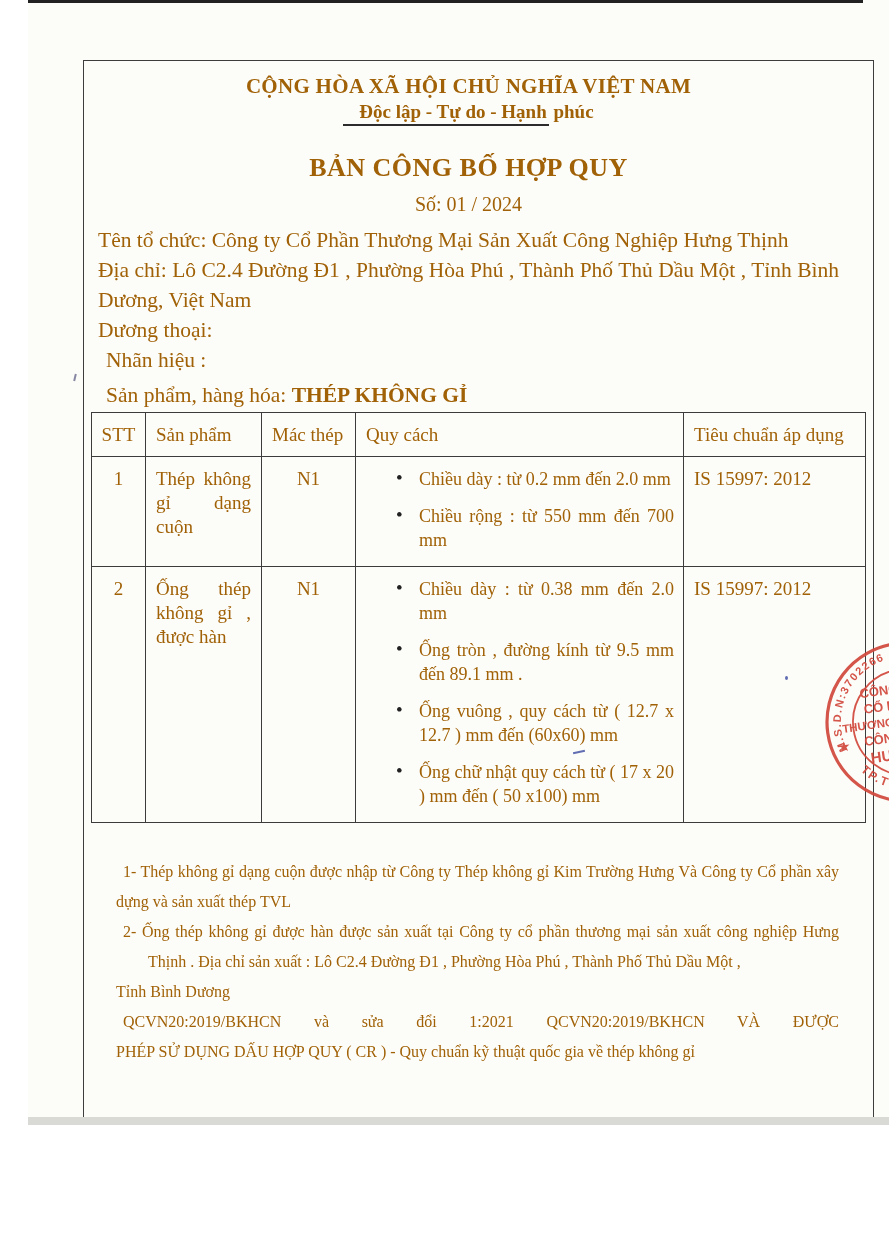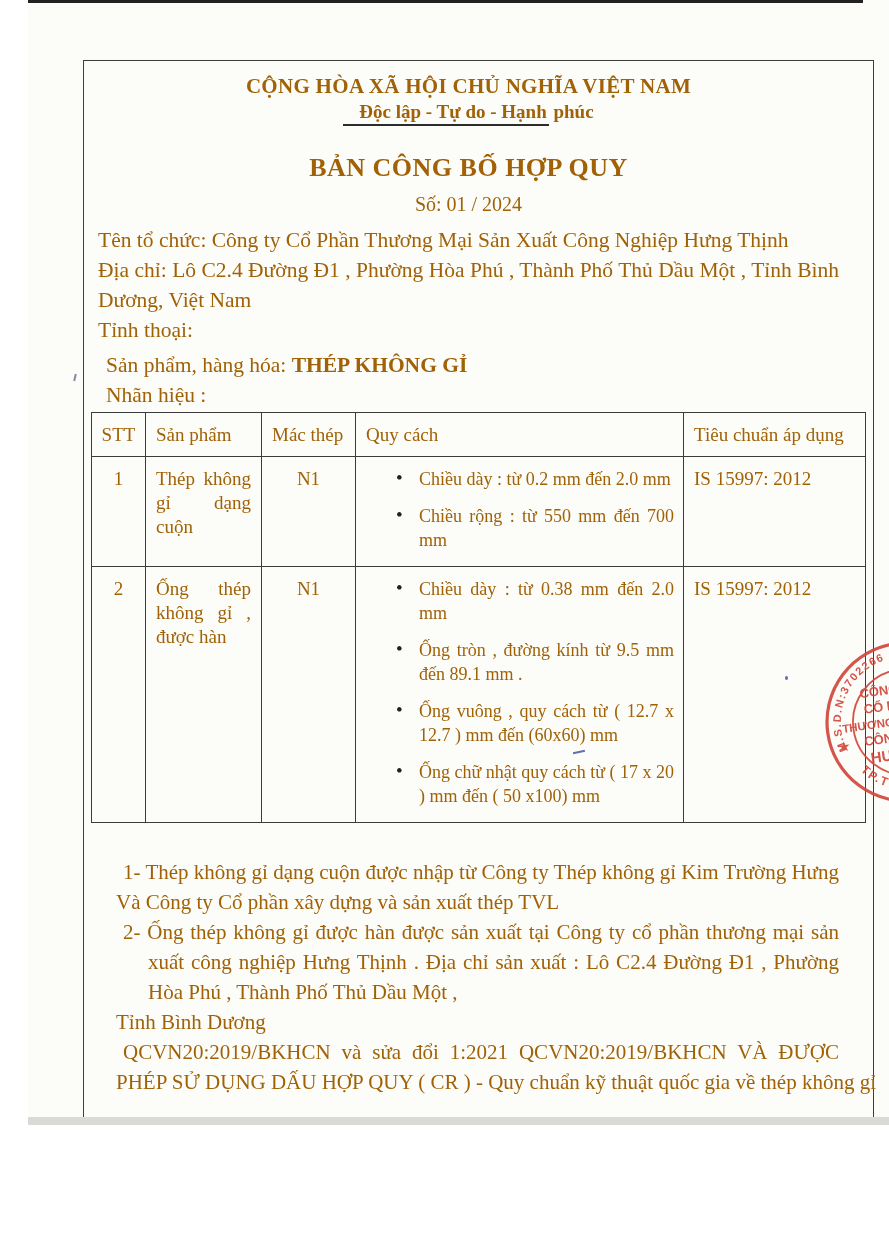--- a/index.html
+++ b/index.html
@@ -43,21 +43,21 @@
   }
   table.spec th { height:44px; vertical-align:middle; text-align:left; padding:2px 6px 2px 10px; font-size:19px; }
   table.spec th.c, table.spec td.c { text-align:center; padding-left:2px; padding-right:2px; }
   table.spec td { padding-top:10px; font-size:19px; }
   td.cell-sp { padding:10px 10px 0 10px; text-align:justify; font-size:18px; }
   td.cell-tc { padding:10px 6px 0 10px; }
   ul.qc { margin:0; padding:0 8px 0 36px; list-style:none; font-size:18px; }
   ul.qc li { position:relative; padding-left:26px; margin-bottom:13px; text-align:justify; line-height:24px; }
   ul.qc li::before { content:"•"; position:absolute; left:3px; top:-1px; font-size:19px; color:#222; }
 
-  .notes { margin-top:34px; padding-left:18px; font-size:21px; }
+  .notes { margin-top:34px; padding-left:18px; font-size:16px; }
   .notes p { margin:0; line-height:30px; }
   .note-1 { text-indent:7px; text-align:justify; }
   .note-2 { padding-left:32px; text-indent:-25px; text-align:justify; }
   .province { }
   .conform-intro { text-indent:7px; }
   .qcvn-1 { text-indent:7px; text-align:justify; text-align-last:justify; }
   .qcvn-2 { margin-left:-53px; width:777px; }
 
   
   .stamp { position:absolute; left:778px; top:622px; width:200px; height:200px; z-index:40; opacity:.93; }
@@ -82,23 +82,23 @@
 
       <div class="nat-title">CỘNG HÒA XÃ HỘI CHỦ NGHĨA VIỆT NAM</div>
       <div class="motto"><span class="u">Độc lập - Tự do - Hạnh</span><span> phúc</span></div>
 
       <div class="doc-title">BẢN CÔNG BỐ HỢP QUY</div>
       <div class="doc-number">Số: 01 / 2024</div>
 
       <div class="info">
         <p>Tên tổ chức: Công ty Cổ Phần Thương Mại Sản Xuất Công Nghiệp Hưng Thịnh</p>
         <p>Địa chỉ: Lô C2.4 Đường Đ1 , Phường Hòa Phú , Thành Phố Thủ Dầu Một , Tỉnh Bình Dương, Việt Nam</p>
-        <p class="phone">Tỉnh thoại:</p>
+        <p class="phone">Dương thoại:</p>
+        <p class="ind">Nhãn hiệu :</p>
         <p class="ind product"><span>Sản phẩm, hàng hóa: </span><span class="bold">THÉP KHÔNG GỈ</span></p>
-        <p class="ind">Nhãn hiệu :</p>
       </div>
 
       <table class="spec">
         <colgroup>
           <col style="width:54px">
             <col style="width:116px">
             <col style="width:94px">
             <col style="width:328px">
             <col style="width:182px">
         </colgroup>

